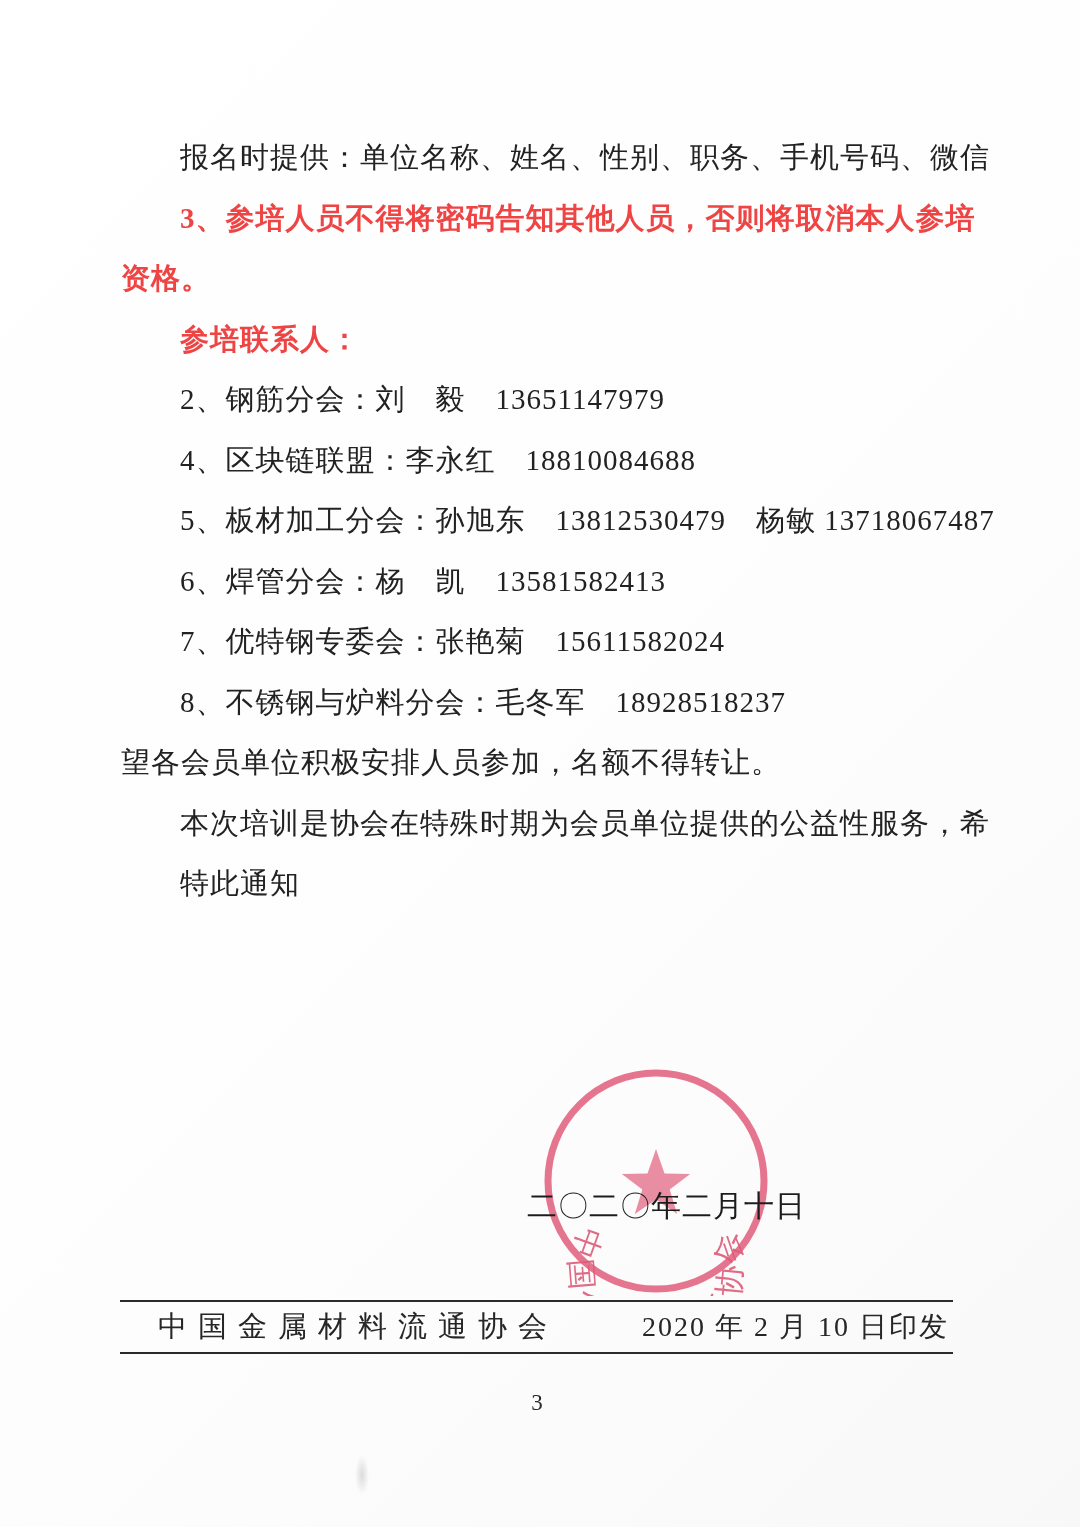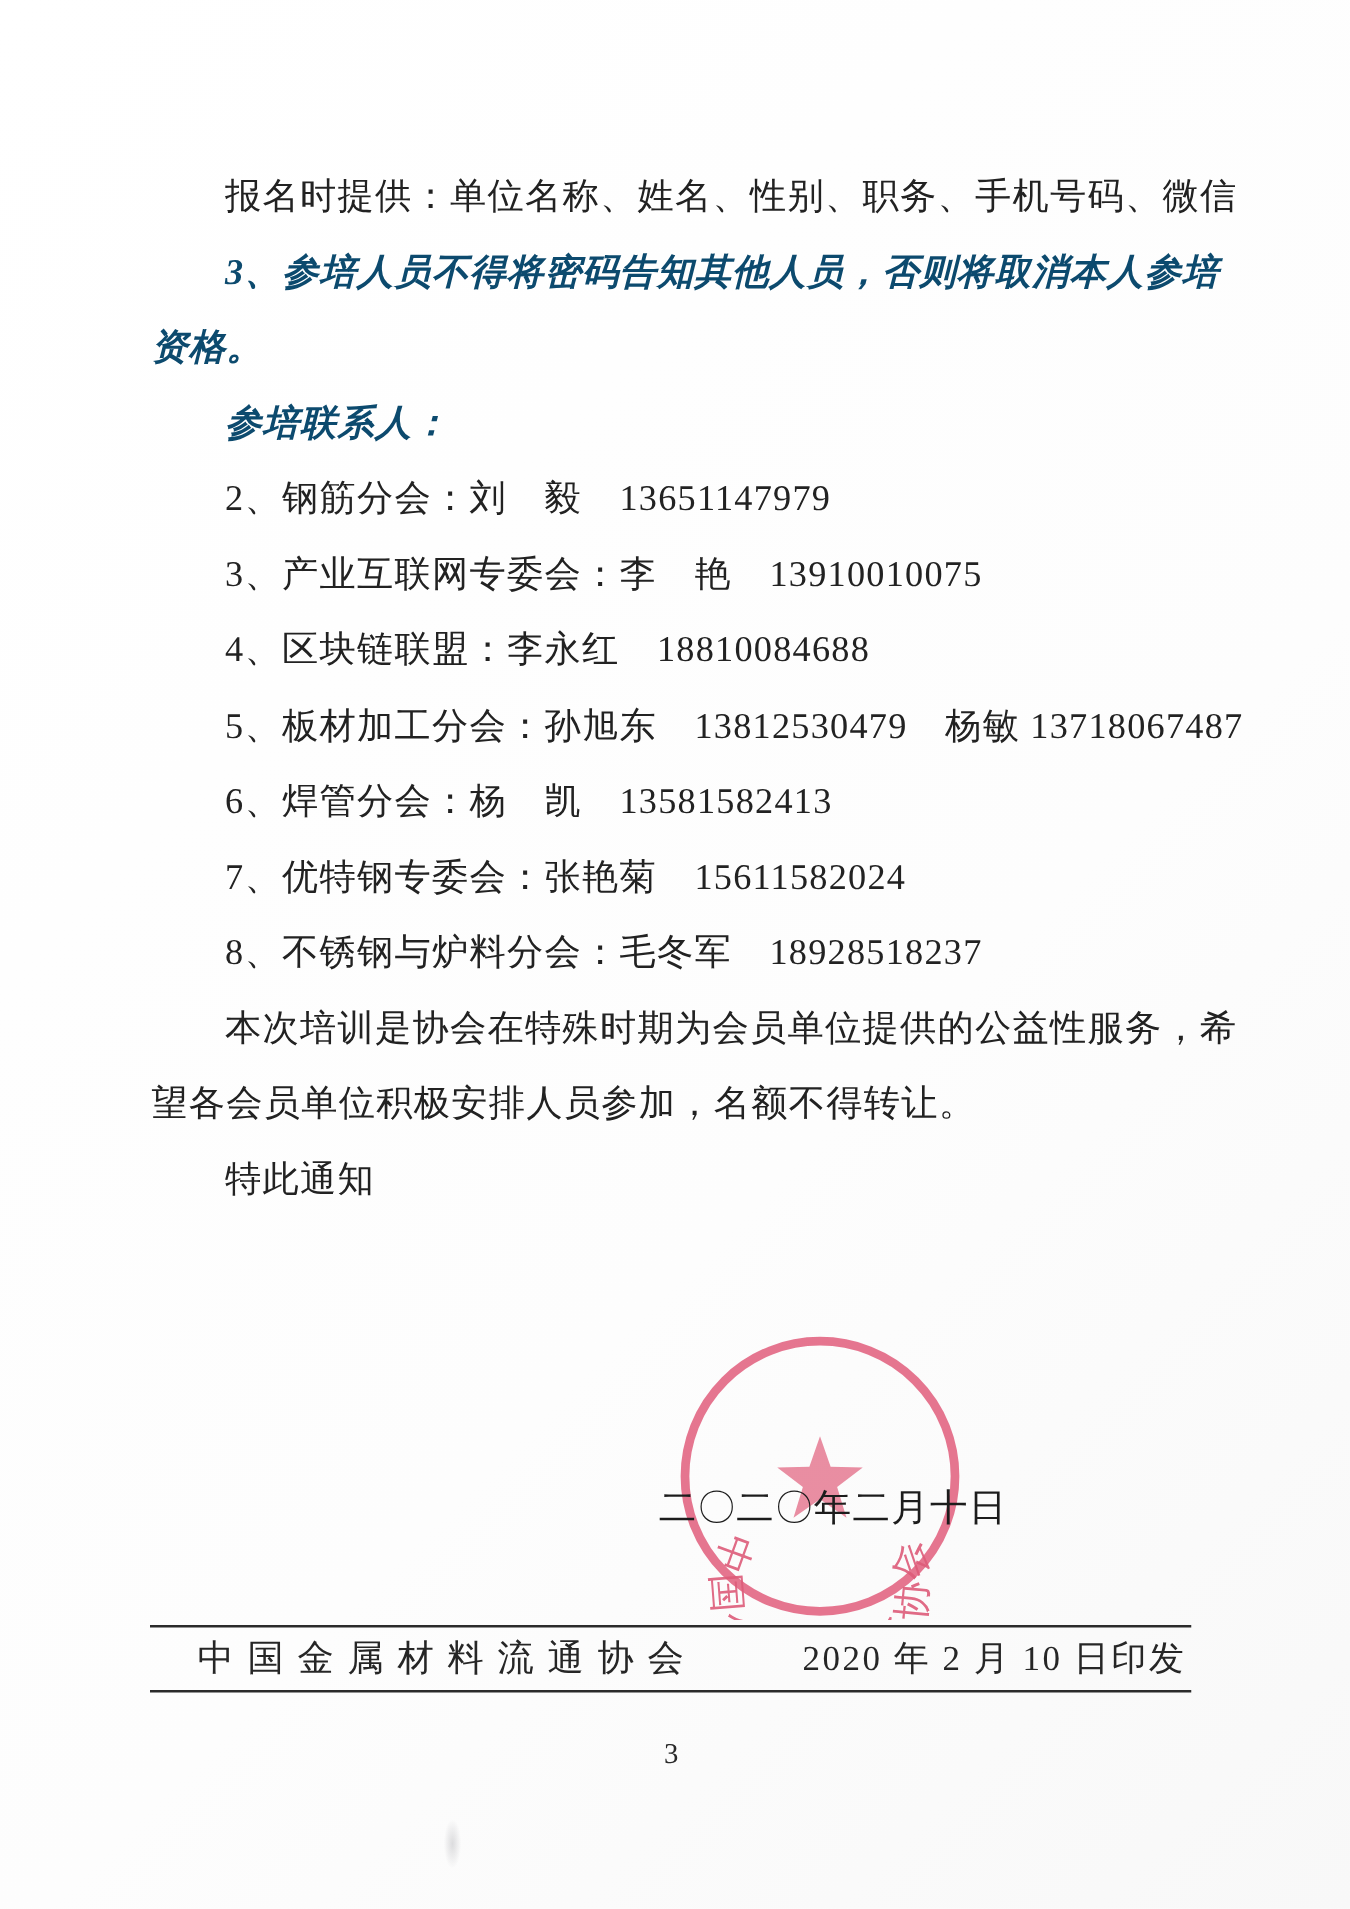--- a/index.html
+++ b/index.html
@@ -20,21 +20,21 @@
   }
   .bline {
     height: 60.5px;
     line-height: 42px;
     font-size: 29px;
     letter-spacing: 1px;
     white-space: nowrap;
     color: #222;
   }
   .bline.indent { text-indent: 59px; }
-  .bline.bold { font-weight: bold; color: #0c4a6e; font-style: italic; }
+  .bline.bold { font-weight: bold; color: #ef4444; }
   .sign-date {
     position: absolute;
     left: 527px;
     top: 1186px;
     font-size: 30px;
     letter-spacing: 1px;
     color: #1c1c1c;
     z-index: 3;
     white-space: nowrap;
   }
@@ -95,28 +95,27 @@
 <body>
 
 <div class="scan-page">
 
   <div class="body-lines">
     <div class="bline indent">报名时提供：单位名称、姓名、性别、职务、手机号码、微信</div>
     <div class="bline indent bold">3、参培人员不得将密码告知其他人员，否则将取消本人参培</div>
     <div class="bline bold">资格。</div>
     <div class="bline indent bold">参培联系人：</div>
     <div class="bline indent">2、钢筋分会：刘　毅　13651147979</div>
-    <div class="bline indent">3、产业互联网专委会：李　艳　13910010075</div>
     <div class="bline indent">4、区块链联盟：李永红　18810084688</div>
     <div class="bline indent">5、板材加工分会：孙旭东　13812530479　杨敏 13718067487</div>
     <div class="bline indent">6、焊管分会：杨　凯　13581582413</div>
     <div class="bline indent">7、优特钢专委会：张艳菊　15611582024</div>
     <div class="bline indent">8、不锈钢与炉料分会：毛冬军　18928518237</div>
+    <div class="bline">望各会员单位积极安排人员参加，名额不得转让。</div>
     <div class="bline indent">本次培训是协会在特殊时期为会员单位提供的公益性服务，希</div>
-    <div class="bline">望各会员单位积极安排人员参加，名额不得转让。</div>
     <div class="bline indent">特此通知</div>
   </div>
 
   <svg class="seal" viewBox="0 0 230 230" xmlns="http://www.w3.org/2000/svg">
     <circle cx="115" cy="115" r="108" fill="none" stroke-width="7" opacity="0.88" stroke="#e05878"></circle>
     <path id="seal-arc" fill="none" d="M 42.9 160.1 A 85 85 0 1 0 187.1 160.1"></path>
     <text font-size="31" letter-spacing="5" opacity="0.9" font-family="Liberation Serif, DejaVu Serif, serif" fill="#db4f6f">
       <textPath href="#seal-arc">中国金属材料流通协会</textPath>
     </text>
     <polygon opacity="0.8" points="115,83 123.5,107.4 149.2,107.9 128.7,123.5 136.2,148.1 115,133.4 93.8,148.1 101.3,123.5 80.8,107.9 106.5,107.4" fill="#e26883"></polygon>

